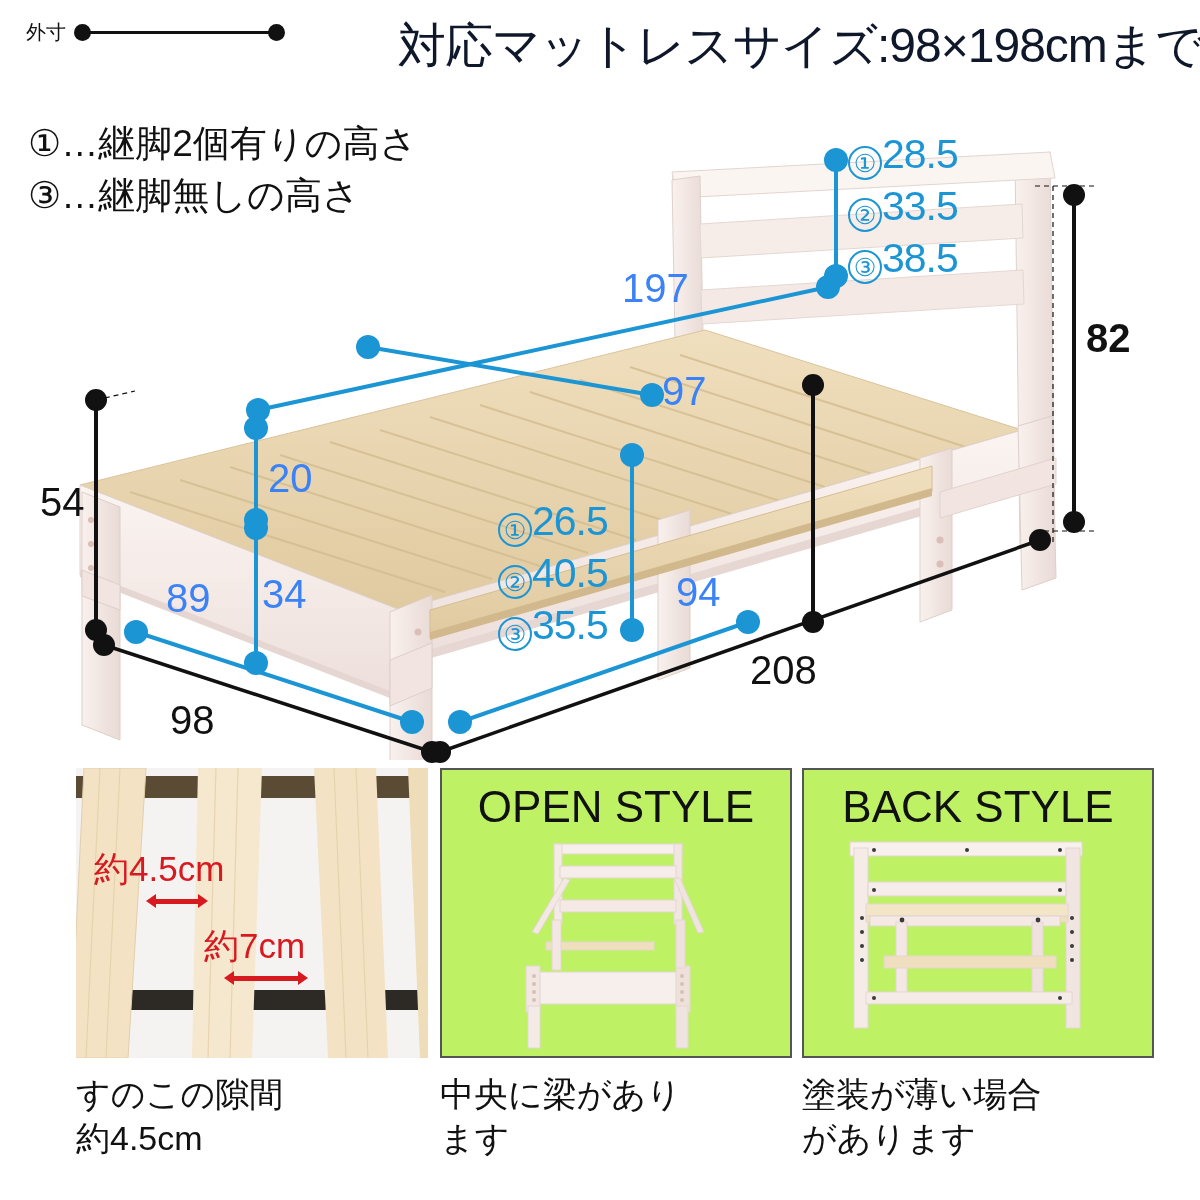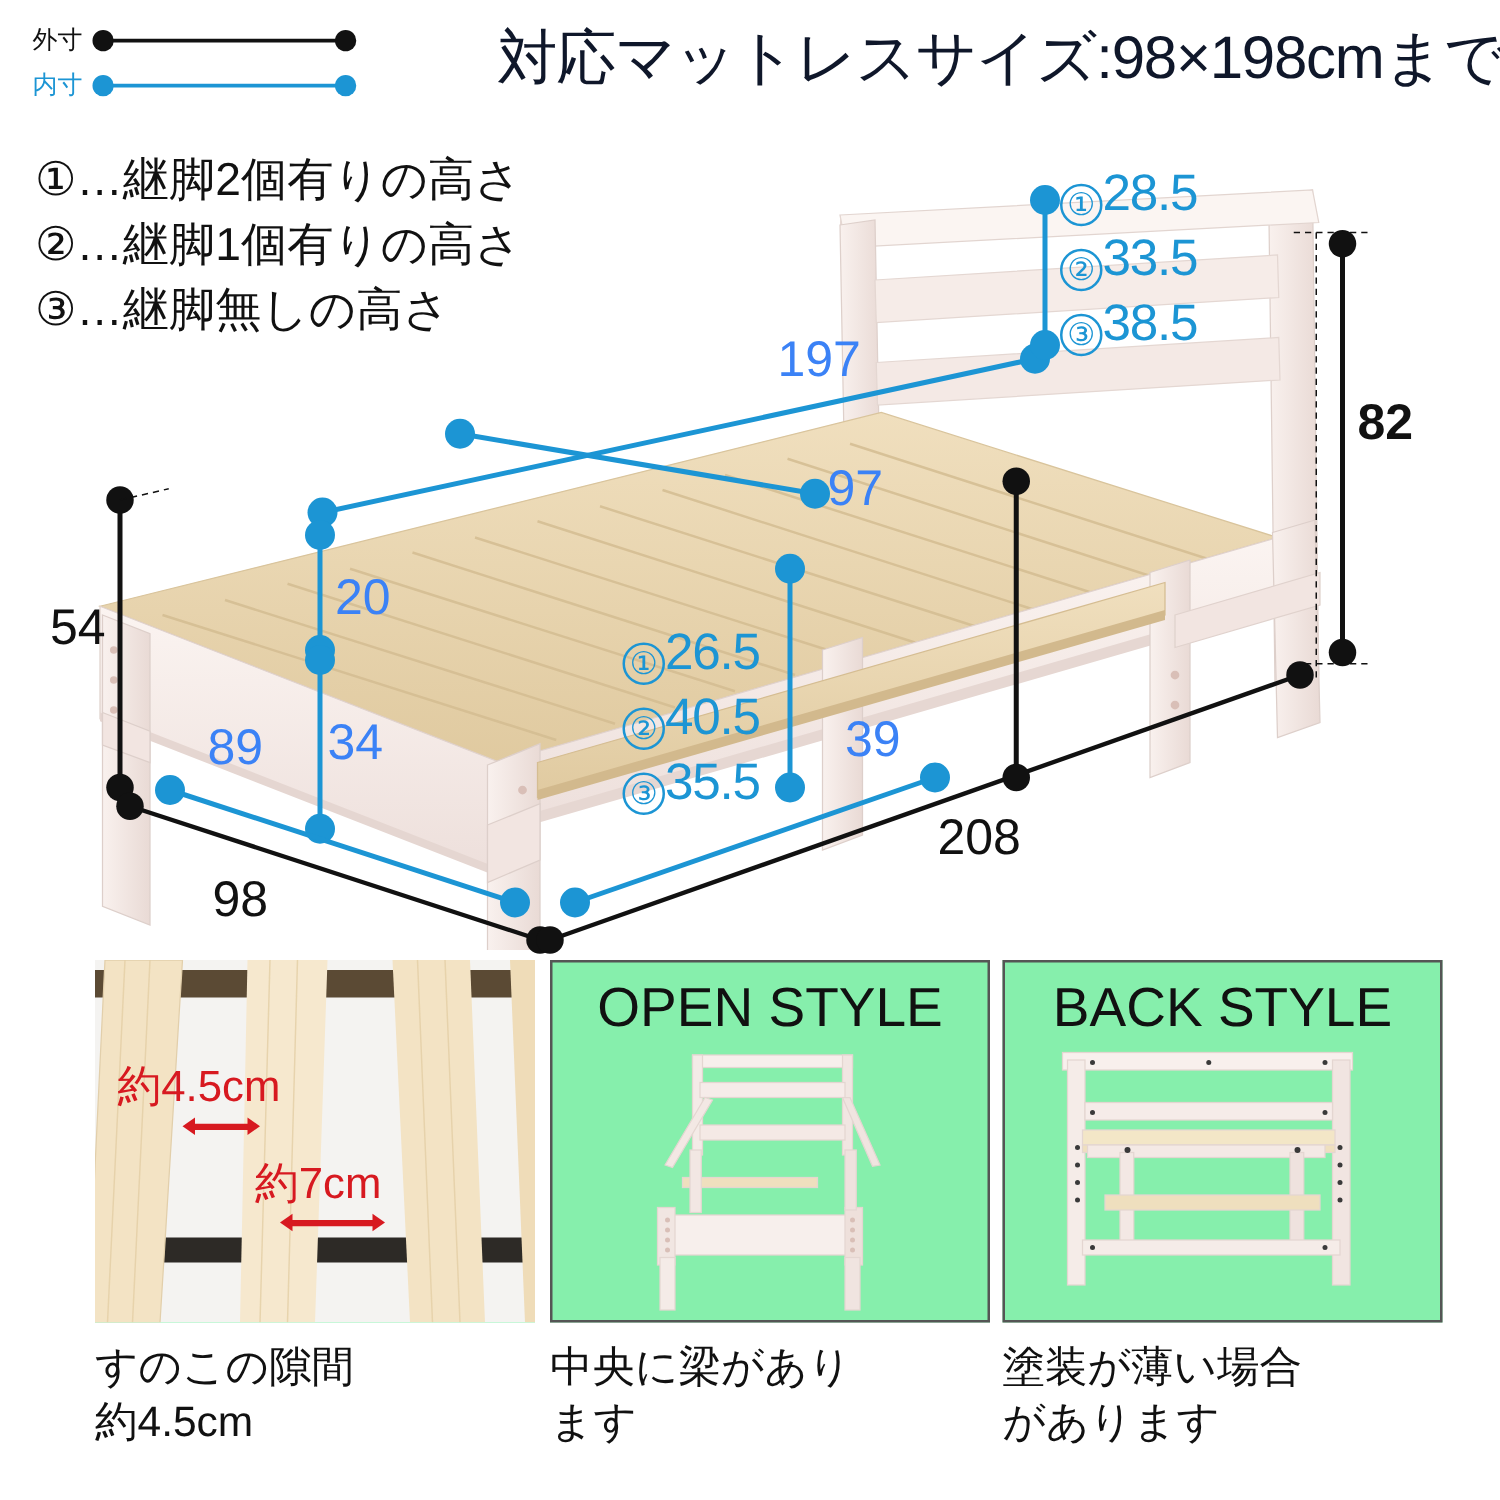--- a/index.html
+++ b/index.html
@@ -42,21 +42,21 @@
              width:34px;height:34px;line-height:31px;text-align:center;font-size:25px;
              box-sizing:border-box;vertical-align:-4px;}
   .dimstack .v{font-size:41px;letter-spacing:-1px;margin-top:16px;}
   .dimstack.blue{color:#1c95d4;}
   .dimstack.black{color:#111;}
 
   
   #panels{position:absolute;left:0;top:768px;width:1200px;height:432px;}
   .panel{position:absolute;top:0;width:352px;}
   .panel.p1{left:76px;} .panel.p2{left:440px;} .panel.p3{left:802px;}
-  .pbox{position:relative;width:352px;height:290px;border:2px solid #555;box-sizing:border-box;overflow:hidden;background:#86efac;}
+  .pbox{position:relative;width:352px;height:290px;border:2px solid #555;box-sizing:border-box;overflow:hidden;background:#bef264;}
   .pbox.noborder{border:none;}
   .pcap{margin-top:14px;font-size:34px;line-height:44px;color:#111;}
   .stylelabel{position:absolute;left:0;right:0;top:12px;text-align:center;font-size:44px;color:#111;letter-spacing:0px;}
   .redlab{position:absolute;color:#d71920;font-size:35px;white-space:nowrap;}
   .redarrow{position:absolute;height:14px;}
   .redarrow .shaft{position:absolute;left:7px;right:7px;top:5px;height:5px;background:#d71920;}
   .redarrow .ah{position:absolute;top:0;width:0;height:0;border-top:7px solid transparent;border-bottom:7px solid transparent;}
   .redarrow .ah.l{left:0;border-right:10px solid #d71920;}
   .redarrow .ah.r{right:0;border-left:10px solid #d71920;}
 </style>
@@ -67,35 +67,26 @@
 
   <div class="abs" id="legend">
     <div class="leg-row">
       <div class="leg-lab out">外寸</div>
       <div class="leg-bar">
         <div class="ln blackln"></div>
         <div class="dot l blackdot"></div>
         <div class="dot r blackdot"></div>
       </div>
     </div>
-    <div class="leg-row">
-      <div class="leg-lab in">内寸</div>
-      <div class="leg-bar">
-        <div class="ln blueln"></div>
-        <div class="dot l bluedot"></div>
-        <div class="dot r bluedot"></div>
-      </div>
-    </div>
   </div>
 
   <div class="abs" id="title">対応マットレスサイズ:98×198cmまで</div>
 
   <div class="abs" id="notes">
     <div>①…継脚2個有りの高さ</div>
-    <div>②…継脚1個有りの高さ</div>
     <div>③…継脚無しの高さ</div>
   </div>
 
   <div class="abs" id="bed">
     <svg width="1080" height="620" viewBox="0 0 1080 620" xmlns="http://www.w3.org/2000/svg">
       <defs>
         <linearGradient id="wht" x1="0" y1="0" x2="0" y2="1">
           <stop offset="0%" stop-color="#fbf4f1"></stop>
             <stop offset="100%" stop-color="#eddfdb"></stop>
         </linearGradient>
@@ -275,21 +266,21 @@
     <div class="row"><span class="cnum">①</span><span class="v">26.5</span></div>
     <div class="row"><span class="cnum">②</span><span class="v">40.5</span></div>
     <div class="row"><span class="cnum">③</span><span class="v">35.5</span></div>
   </div>
 
   <div class="dim blue" style="left:622px;top:268px;"><span class="v">197</span></div>
   <div class="dim blue" style="left:662px;top:371px;"><span class="v">97</span></div>
   <div class="dim blue" style="left:268px;top:458px;"><span class="v">20</span></div>
   <div class="dim blue" style="left:262px;top:574px;"><span class="v">34</span></div>
   <div class="dim blue" style="left:166px;top:578px;"><span class="v">89</span></div>
-  <div class="dim blue" style="left:676px;top:572px;"><span class="v">39</span></div>
+  <div class="dim blue" style="left:676px;top:572px;"><span class="v">94</span></div>
   <div class="dim black" style="left:40px;top:482px;"><span class="v">54</span></div>
   <div class="dim black" style="left:1086px;top:318px;font-weight:bold;"><span class="v">82</span></div>
   <div class="dim black" style="left:170px;top:700px;"><span class="v">98</span></div>
   <div class="dim black" style="left:750px;top:650px;"><span class="v">208</span></div>
 
   <div id="panels">
 
     <div class="panel p1">
       <div class="pbox noborder">
         <svg width="352" height="290" viewBox="0 0 352 290">

